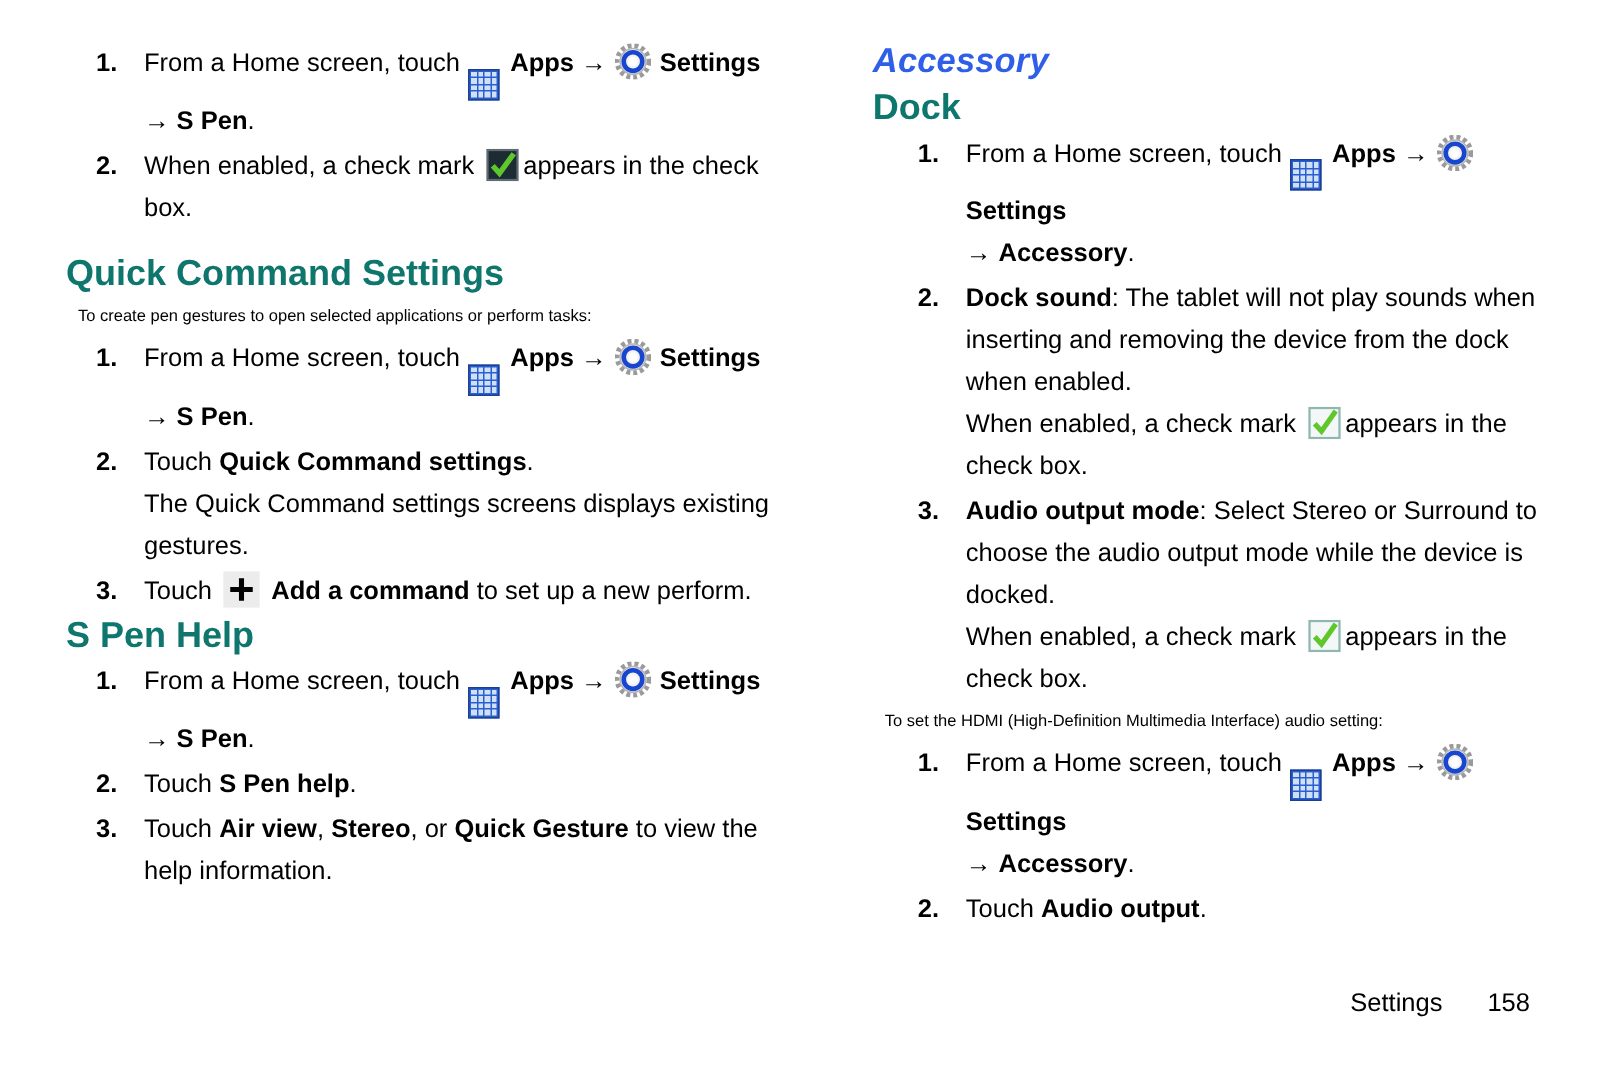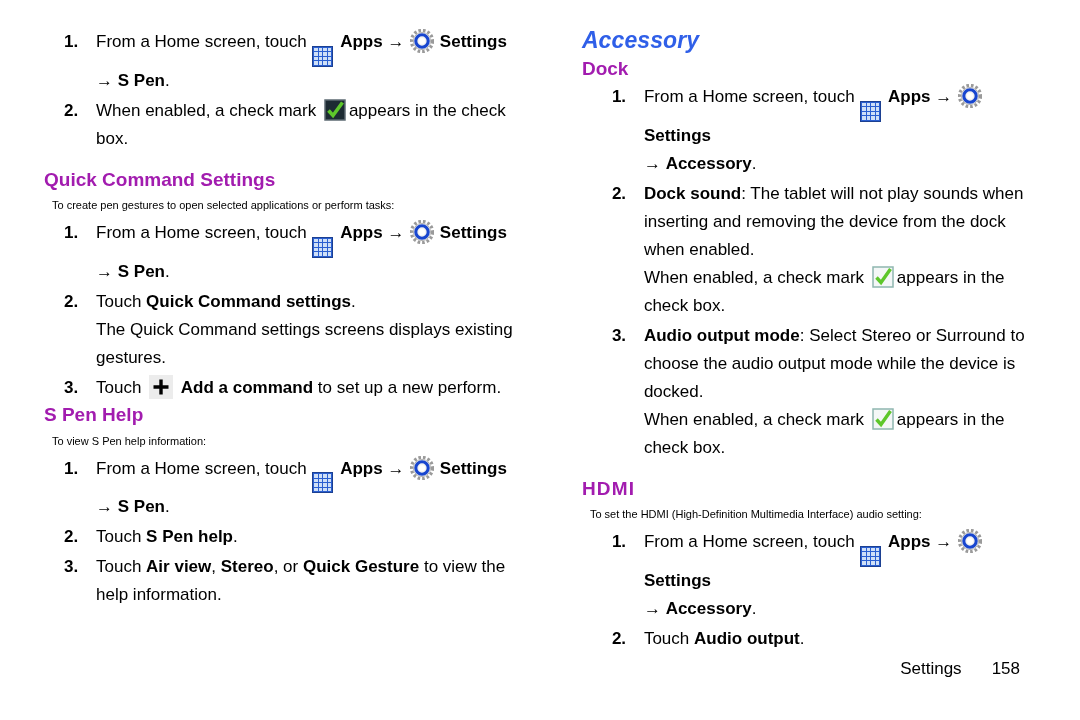--- a/index.html
+++ b/index.html
@@ -39,23 +39,23 @@
     color: #2f5fe8;
     font-weight: bold;
     font-style: italic;
     font-size: 23px;
     font-stretch: condensed;
     letter-spacing: 0.1px;
     margin: 0 0 5px 0;
     line-height: 1.1;
   }
   .h-section {
-    color: #a21caf;
+    color: #0f766e;
     font-weight: bold;
-    font-size: 19px;
+    font-size: 24px;
     font-stretch: condensed;
     margin: 0 0 3px 0;
     line-height: 1.15;
   }
   .h-section.spaced { letter-spacing: 1.2px; }
   .h-section.top-gap { margin-top: 16px; }
 
   
   .para {
     font-size: 11px;
@@ -261,21 +261,20 @@
         <li>
           <span class="num">3.</span>
           <span><span>Touch </span><svg class="icon icon-plus" viewBox="0 0 24 24">
                 <rect x="0" y="0" width="24" height="24" fill="#ececec"></rect>
                 <path d="M12 4.5 V19.5 M4.5 12 H19.5" stroke="#000000" stroke-width="3.4" stroke-linecap="butt"></path>
               </svg> <b>Add a command</b><span> to set up a new perform.</span></span>
         </li>
       </ol>
 
       <div class="h-section">S Pen Help</div>
-      <p class="para">To view S Pen help information:</p>
 
       <ol class="steps">
         <li>
           <span class="num">1.</span>
           <span><span>From a Home screen, touch </span><span class="icon icon-apps"><span class="grid">
                   <i></i>
                   <i></i>
                   <i></i>
                   <i></i>
                   <i></i>
@@ -346,21 +345,20 @@
         <li>
           <span class="num">3.</span>
           <span><b>Audio output mode</b><span>: Select Stereo or Surround to choose the audio output mode while the device is docked.</span></span>
           <div class="sub"><span>When enabled, a check mark </span><svg class="icon icon-check-light" viewBox="0 0 22 22">
                 <rect x="1" y="1" width="20" height="20" fill="#f4f7f7" stroke="#8fb7b0" stroke-width="1.5"></rect>
                 <path d="M4.5 11.5 L9 16.5 L18.5 3.0" fill="none" stroke="#5ec72b" stroke-width="3.4" stroke-linecap="butt" stroke-linejoin="miter"></path>
               </svg><span>appears in the check box.</span></div>
         </li>
       </ol>
 
-      <div class="h-section spaced top-gap">HDMI</div>
       <p class="para">To set the HDMI (High-Definition Multimedia Interface) audio setting:</p>
 
       <ol class="steps wide">
         <li>
           <span class="num">1.</span>
           <span><span>From a Home screen, touch </span><span class="icon icon-apps"><span class="grid">
                   <i></i>
                   <i></i>
                   <i></i>
                   <i></i>

